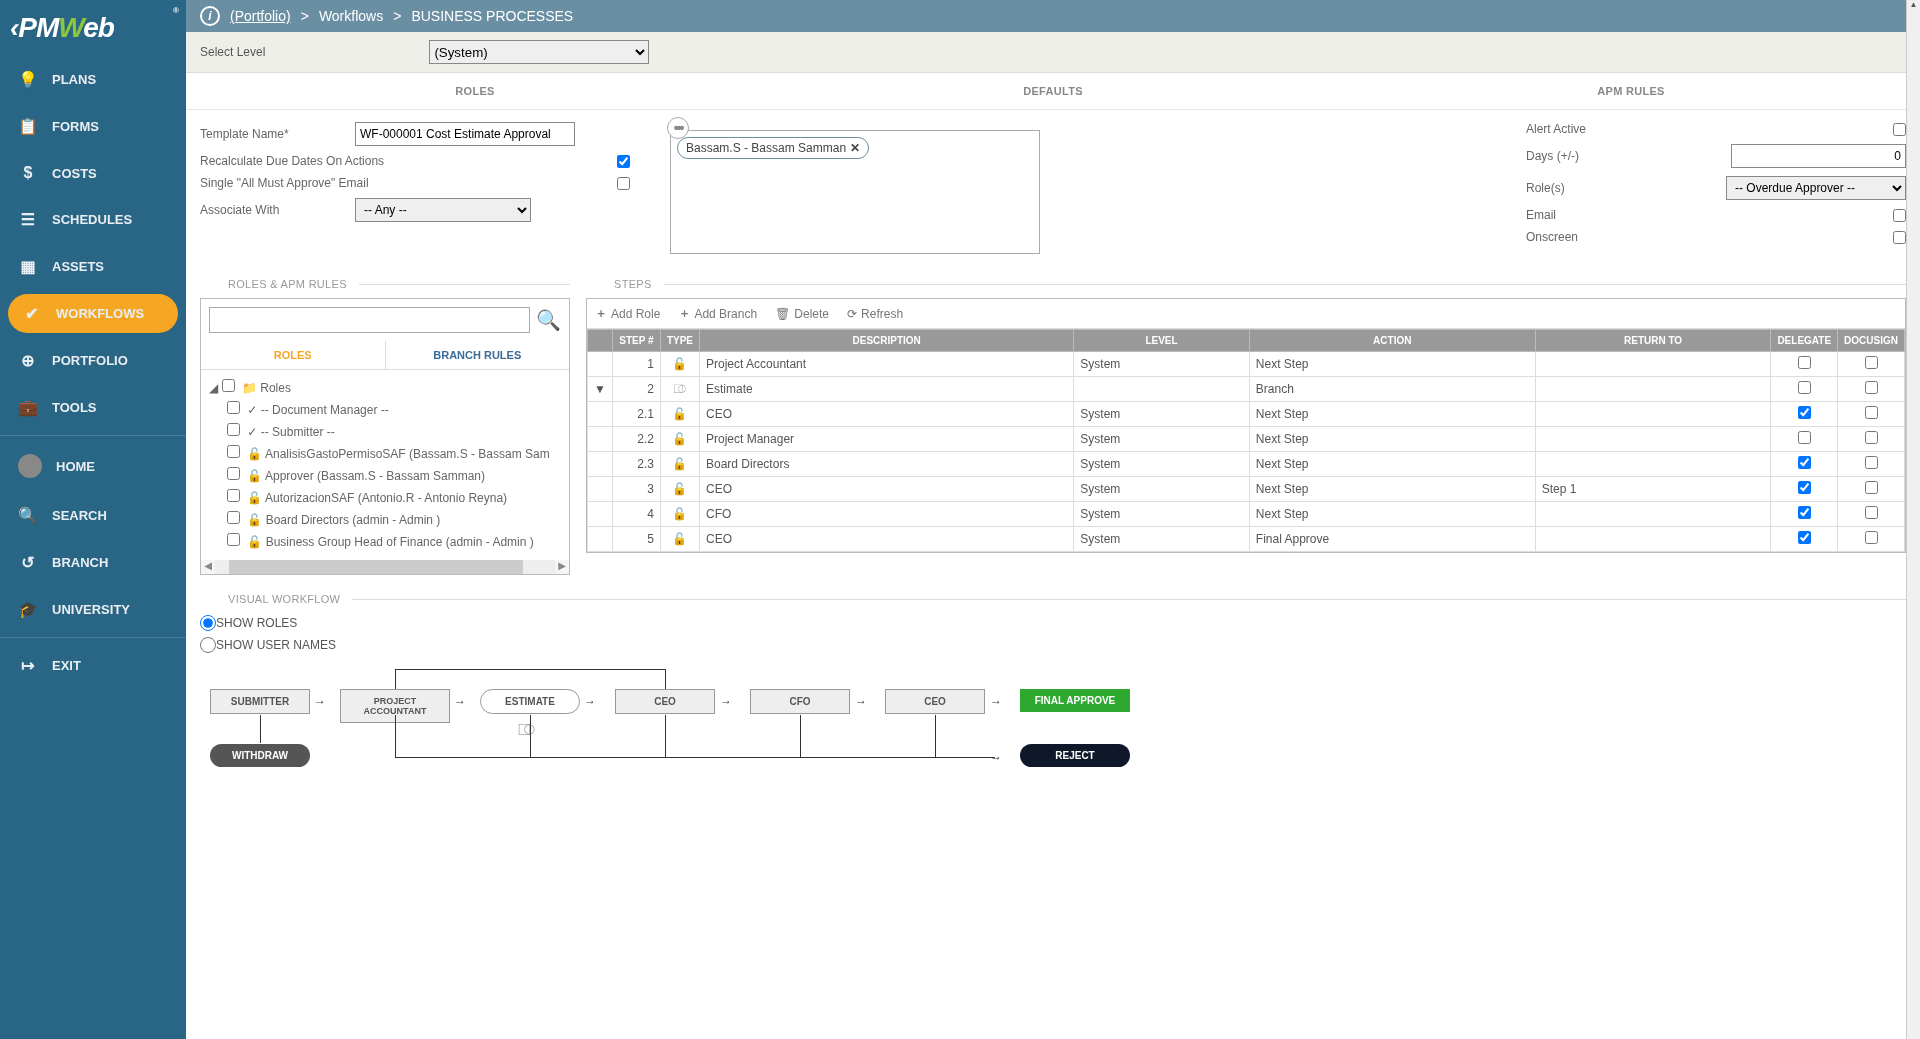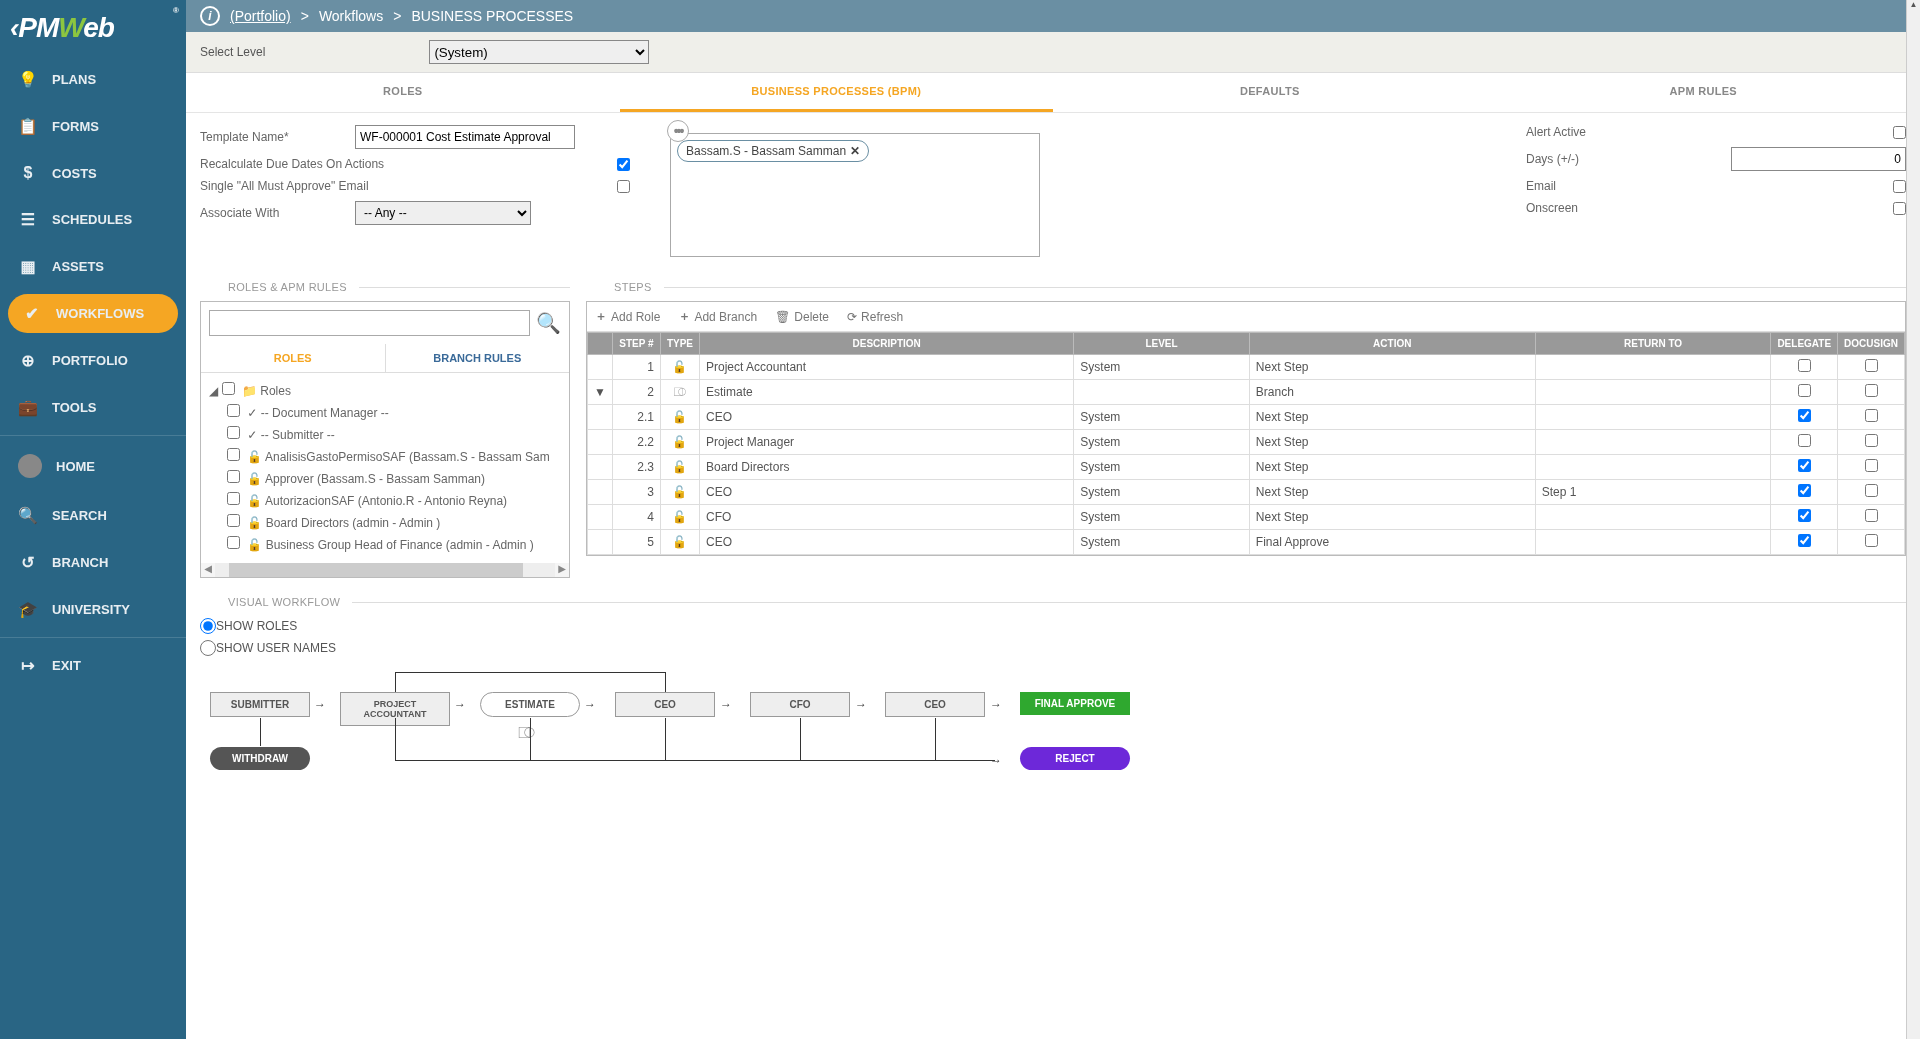--- a/index.html
+++ b/index.html
@@ -70,21 +70,21 @@
 table.steps td.chk { text-align: center; width: 60px; }
 .expand { color: #888; width: 20px; text-align: center; }
 .visual { margin-top: 10px; }
 .radio-row { display: flex; align-items: center; gap: 0; margin: 6px 0; }
 .radio-row input { width: 16px; height: 16px; }
 .flow { position: relative; height: 120px; margin-top: 16px; }
 .node { position: absolute; border: 1px solid #999; background: #eee; padding: 6px 10px; font-size: 10px; font-weight: 600; text-align: center; min-width: 100px; }
 .node.round { border-radius: 18px; }
 .node.pill-dark { background: #555; color: #fff; border-radius: 18px; border: none; }
 .node.green { background: #2fa82f; color: #fff; border: none; }
-.node.red { background: #6d28d9; color: #fff; border-radius: 18px; border: none; }
+.node.red { background: #0f172a; color: #fff; border-radius: 18px; border: none; }
 .arrow { position: absolute; color: #333; font-size: 12px; }
 .vline { position: absolute; width: 1px; background: #333; }
 .hline { position: absolute; height: 1px; background: #333; }
 .branch-ic { position: absolute; font-size: 16px; color: #888; }
 .right-scrollbar { position: fixed; right: 0; top: 0; bottom: 0; width: 14px; background: #f0f0f0; border-left: 1px solid #ccc; }
 .right-scrollbar .up { position: absolute; top: 0; width: 100%; text-align: center; font-size: 8px; }
 .lock { color: #aaa; }
 </style>
 </head>
 <body>
@@ -161,21 +161,20 @@
       <span> &gt; </span>
       <span>BUSINESS PROCESSES</span>
     </div>
     <div class="level-bar">
       <label>Select Level</label>
       <div style="width:140px;"></div>
       <select><option>(System)</option></select>
     </div>
     <div class="tabs">
       <div class="tab">ROLES</div>
-      <div class="tab active">BUSINESS PROCESSES (BPM)</div>
       <div class="tab">DEFAULTS</div>
       <div class="tab">APM RULES</div>
     </div>
 
     <div class="content">
       <div class="form-row">
         <div class="form-col1">
           <div class="field">
               <label>Template Name*</label>
               <input type="text" value="WF-000001 Cost Estimate Approval" style="">
@@ -200,20 +199,24 @@
           </div>
         </div>
         <div class="right-fields">
           <div class="field">
               <label style="flex:1;">Alert Active</label>
               <input type="checkbox" style="">
             </div>
           <div class="field">
               <label style="flex:1;">Days (+/-)</label>
               <input type="text" value="0" style="">
+            </div>
+          <div class="field">
+              <label style="flex:1;">Role(s)</label>
+              <select><option>-- Overdue Approver --</option></select>
             </div>
           <div class="field">
               <label style="flex:1;">Email</label>
               <input type="checkbox" style="">
             </div>
           <div class="field">
               <label style="flex:1;">Onscreen</label>
               <input type="checkbox" style="">
             </div>
         </div>

